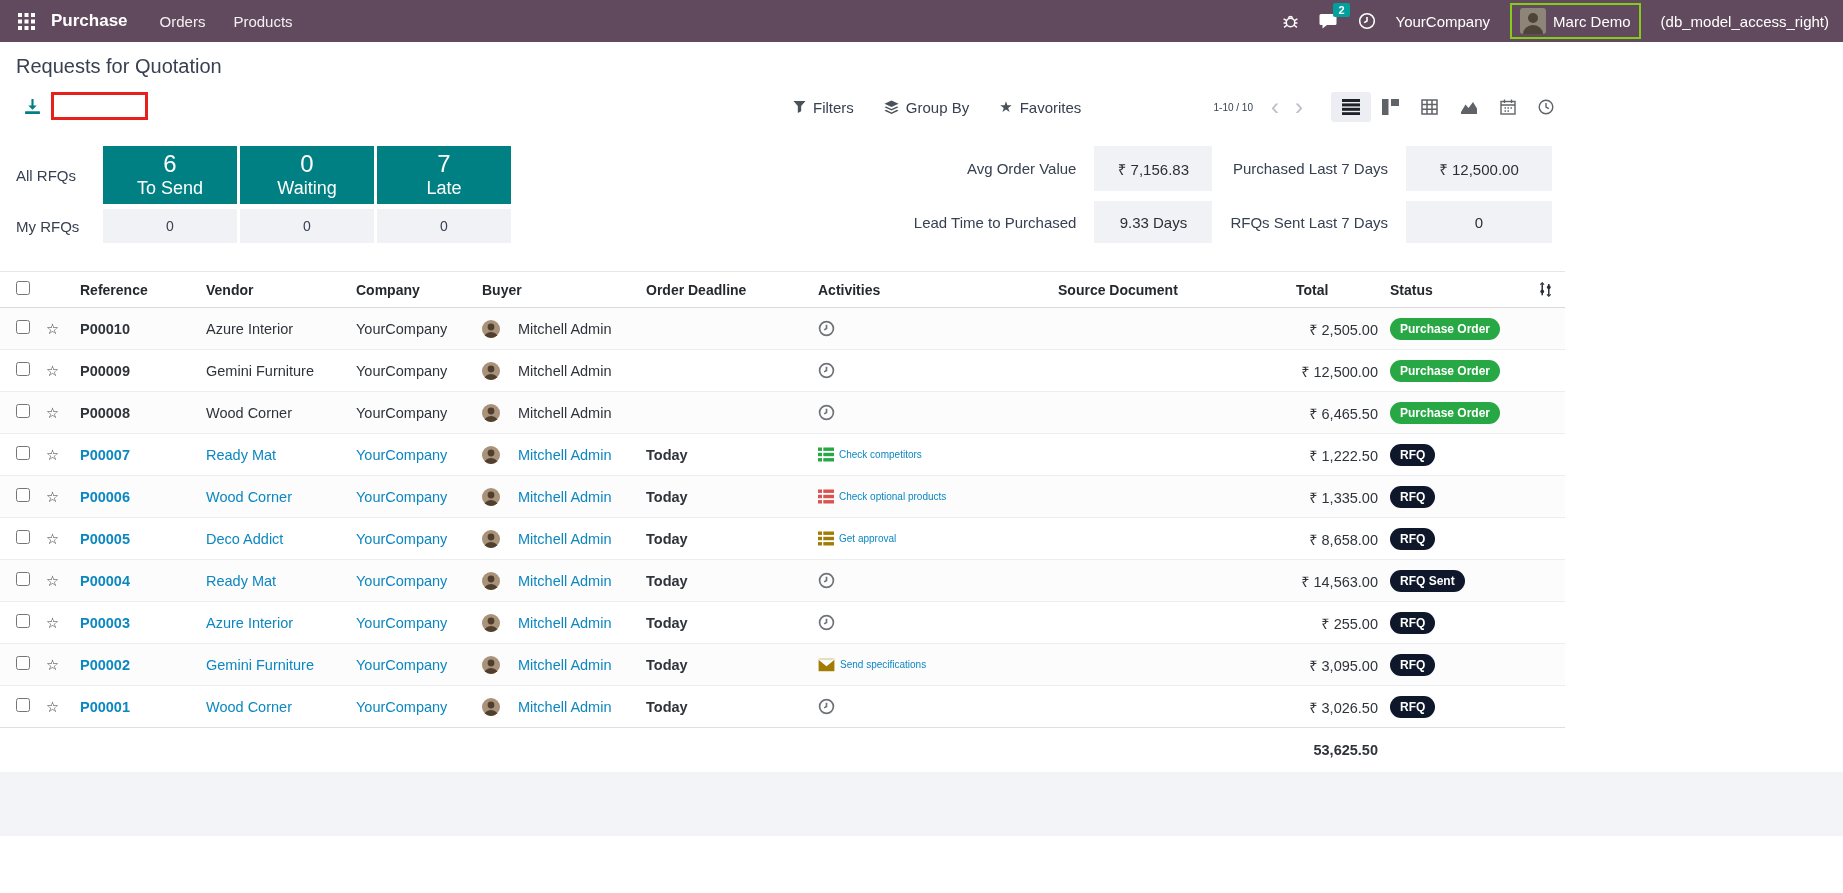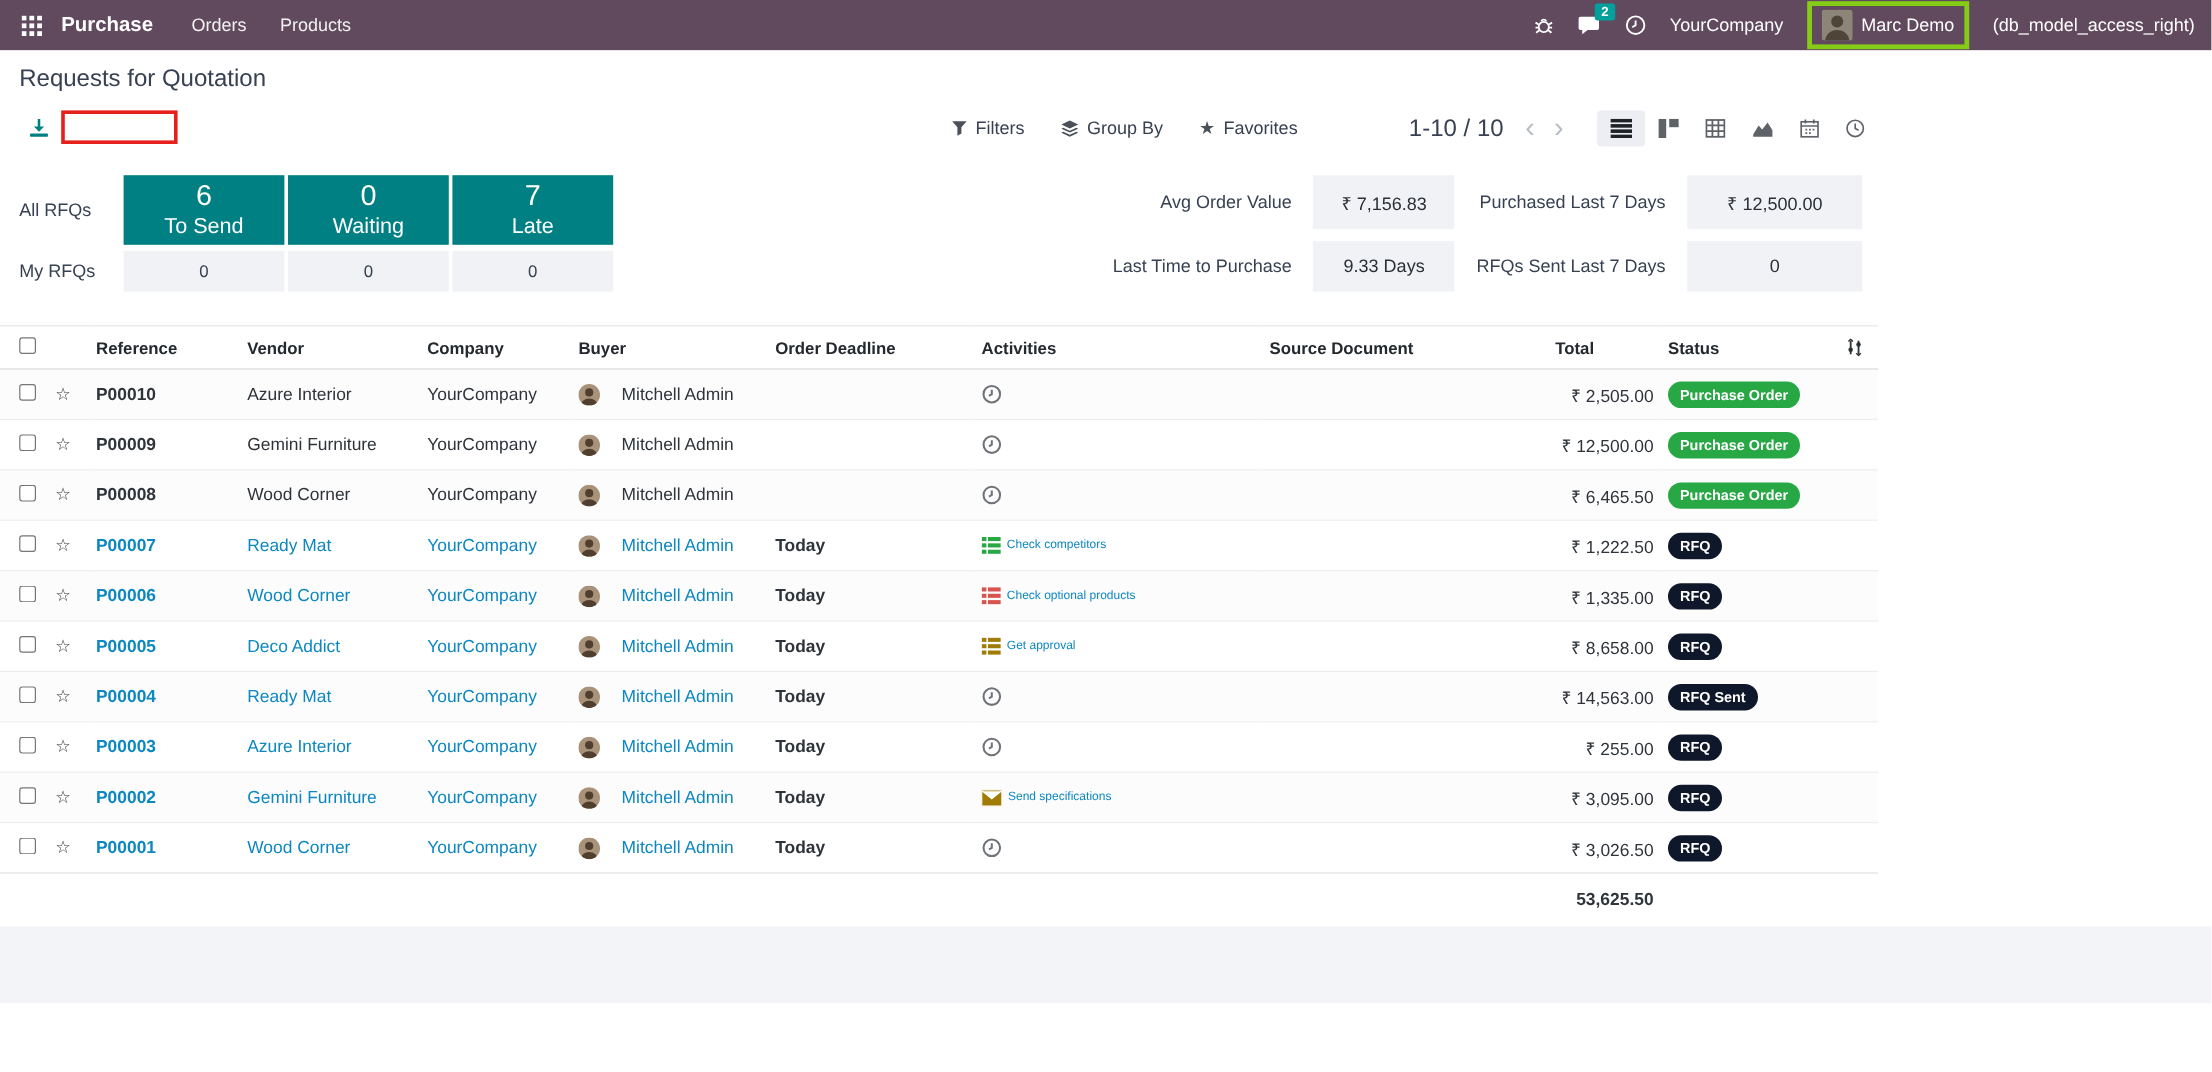--- a/index.html
+++ b/index.html
@@ -22,21 +22,21 @@
   .tb-menu { padding:0 14px; opacity:.92; cursor:pointer; }
   .tb-right { margin-left:auto; display:flex; align-items:center; gap:20px; }
   .tb-icon { position:relative; display:flex; align-items:center; cursor:pointer; color:#fff; }
   .tb-badge {
     position:absolute; top:-9px; right:-12px; background:#00A09D; color:#fff;
     font-size:11px; font-weight:700; padding:1px 5px; border-radius:2px;
   }
   .tb-company, .tb-suffix { cursor:pointer; white-space:nowrap; }
   .user-box {
     display:flex; align-items:center; gap:7px; padding:3px 8px;
-    border:4px solid #84cc16; cursor:pointer;
+    border:2px solid #84cc16; cursor:pointer;
   }
   .tb-avatar { width:26px; height:26px; border-radius:3px; overflow:hidden; flex:0 0 26px; }
 
   
   .main { flex:1 1 auto; background:#fff; }
   .content { width:1565px; }
 
   .cp-row { display:flex; align-items:flex-start; }
   .cp-left { flex:1 1 auto; padding-left:16px; }
   .cp-right { flex:0 0 772px; }
@@ -52,21 +52,21 @@
 
   .cp-row2 { margin-top:14px; }
   .left-buttons { display:flex; align-items:center; gap:10px; padding-left:24px; }
   .dl-icon { color:#008083; display:flex; cursor:pointer; }
   .annotation-box-new { width:97px; height:28px; border:3px solid #e5201d; }
 
   .controls { display:flex; align-items:center; font-size:15px; color:#374151; }
   .ctrl-item { display:flex; align-items:center; gap:7px; cursor:pointer; margin-right:30px; white-space:nowrap; }
   .ctrl-icon { color:#4b5158; display:flex; }
   .pager { margin-left:auto; display:flex; align-items:center; gap:4px; }
-  .pager-text { font-size:20px; color:#374151; margin-right:8px; }
+  .pager-text { font-size:10px; color:#374151; margin-right:8px; }
   .pager-btn { color:#b9bec5; font-size:24px; line-height:18px; padding:0 6px; cursor:pointer; }
   .switcher { display:flex; align-items:center; margin-left:22px; }
   .view-btn { padding:7px 11px; color:#5f6368; display:flex; border-radius:3px; cursor:pointer; }
   .view-btn.active { background:#eceef3; color:#1f2327; }
 
   
   .dashboard { display:flex; margin-top:24px; padding-left:16px; }
   .dash-left { display:grid; grid-template-columns:84px 134px 134px 134px; grid-auto-rows:auto; column-gap:3px; row-gap:5px; }
   .dash-row-label { display:flex; align-items:center; font-size:15px; color:#374151; }
   .kpi-top-row, .kpi-my-row { display:contents; }
@@ -332,21 +332,21 @@
               <div class="stat-label">Avg Order Value</div>
               <div class="stat-value">₹ 7,156.83</div>
             </div>
 
             <div class="stat-pair">
               <div class="stat-label">Purchased Last 7 Days</div>
               <div class="stat-value">₹ 12,500.00</div>
             </div>
 
             <div class="stat-pair">
-              <div class="stat-label">Last Time to Purchase</div>
+              <div class="stat-label">Lead Time to Purchased</div>
               <div class="stat-value">9.33 Days</div>
             </div>
 
             <div class="stat-pair">
               <div class="stat-label">RFQs Sent Last 7 Days</div>
               <div class="stat-value">0</div>
             </div>
           </div>
       </div>
 

